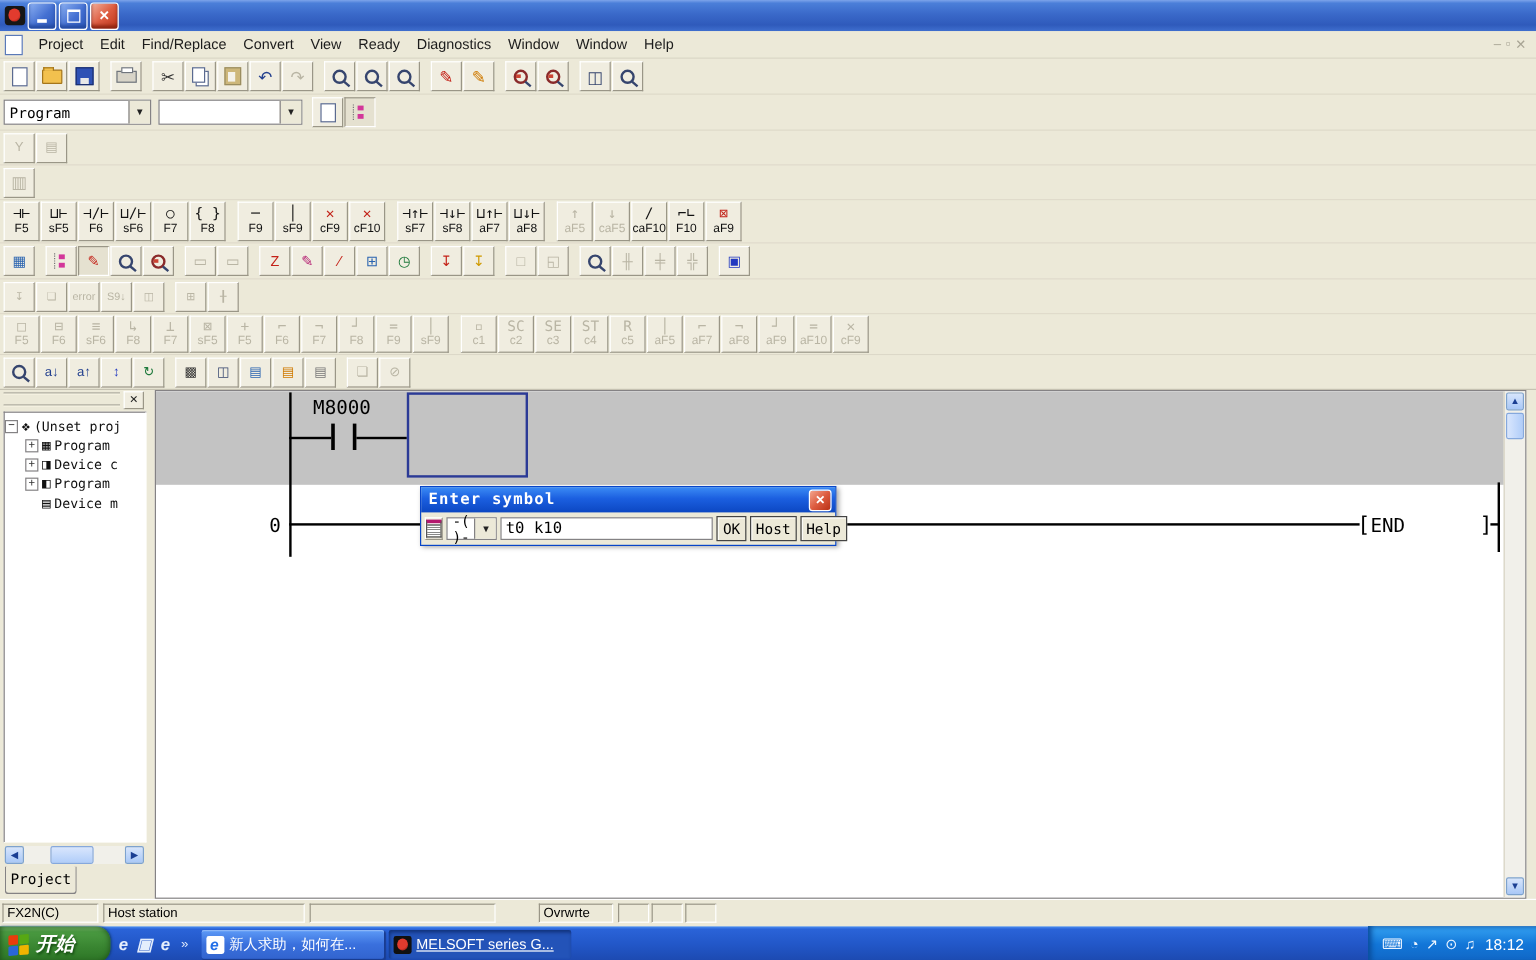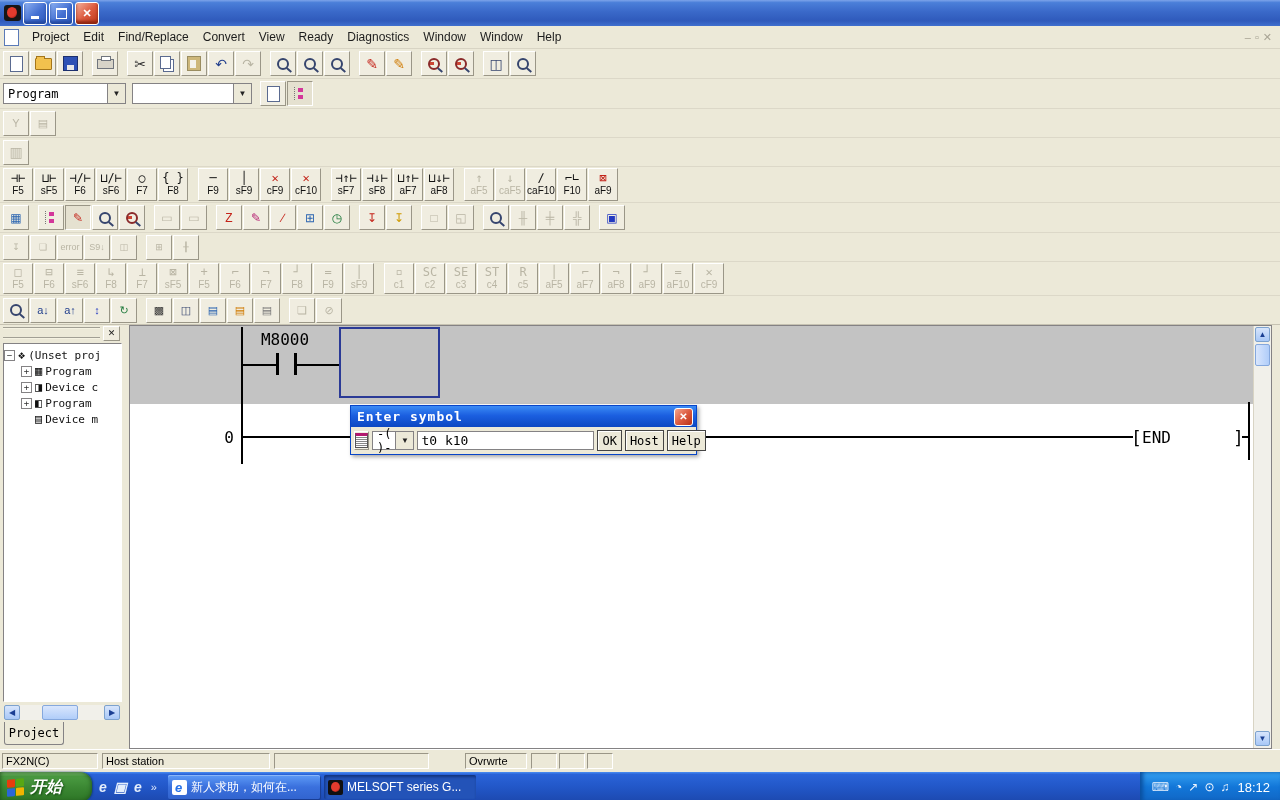--- a/index.html
+++ b/index.html
@@ -130,21 +130,21 @@
     color:#fff;font-weight:bold;font-style:italic;font-size:16px;text-shadow:1px 1px 2px #134a10;}
   .winlogo{width:17px;height:17px;display:grid;grid-template-columns:1fr 1fr;grid-template-rows:1fr 1fr;gap:1px;transform:skewY(-5deg);}
   .winlogo i{border-radius:1px;}
   .wl-r{background:#e83c0c;} .wl-g{background:#57a814;} .wl-b{background:#2a66d8;} .wl-y{background:#f0b400;}
   .quick{display:flex;align-items:center;gap:7px;padding:0 7px;}
   .qicon{font-weight:bold;font-style:italic;font-size:14px;color:#e4eefc;line-height:1;}
   .chev{color:#dfe9fb;font-size:11px;align-self:center;margin:0 2px;}
   .taskbtn{width:152px;height:24px;margin:3px 2px 0 2px;border-radius:2px;display:flex;align-items:center;gap:4px;padding:0 4px;box-sizing:border-box;
     background:linear-gradient(180deg,#5e9bf7 0%,#3a70dd 50%,#3264cf 100%);box-shadow:inset 0 1px 0 #8ab6f8,1px 1px 1px #1a3c90;
     color:#fff;font-size:12px;white-space:nowrap;overflow:hidden;}
-  .taskbtn.active{background:#2353b8;box-shadow:inset 1px 2px 3px #12337d;}
+  .taskbtn.active{background:#2353b8;box-shadow:inset 1px 2px 3px #12337d;text-decoration:underline;}
   .ticon{width:15px;height:15px;flex:0 0 auto;border-radius:2px;position:relative;}
   .k-ie .ticon{background:#fff;}
   .k-ie .ticon::after{content:"e";position:absolute;left:3px;top:0px;color:#2470e8;font:bold italic 13px "Liberation Sans",sans-serif;}
   .k-melsoft .ticon{background:#101010;}
   .k-melsoft .ticon::after{content:"";position:absolute;left:3px;top:2px;width:9px;height:10px;border-radius:50%;
     background:radial-gradient(circle at 40% 40%,#e23b2e 55%,#6d0c05 100%);}
   .tray{margin-left:auto;display:flex;align-items:center;gap:6px;padding:0 10px 0 12px;color:#fff;
     background:linear-gradient(180deg,#35a2f2 0%,#1276d8 50%,#1166c4 100%);box-shadow:inset 3px 0 4px #0a4f9e;}
   .trayicon{font-size:12px;line-height:1;color:#eef5ff;}
   .time{font-size:13px;margin-left:2px;}
@@ -694,21 +694,21 @@
 
     <div class="vsb">
       <span class="sbtn">▲</span>
       <span class="vthumb"></span>
       <span class="sbtn vsb-bottom" style="position:absolute;bottom:1px;left:0;">▼</span>
     </div>
   </div>
 </div>
 
 <div class="statusbar">
-  <span class="st-cell" style="width: 96px;">FX2N(C)</span>
+  <span class="st-cell" style="width: 80px;">FX2N(C)</span>
     <span class="st-cell" style="width: 168px; margin-left: 4px;">Host station</span>
     <span class="st-cell" style="width: 155px; margin-left: 4px;"></span>
     <span class="st-cell" style="width: 62px; margin-left: 36px;">Ovrwrte</span>
     <span class="st-cell" style="width: 26px; margin-left: 4px;"></span>
     <span class="st-cell" style="width: 26px; margin-left: 2px;"></span>
     <span class="st-cell" style="width: 26px; margin-left: 2px;"></span>
 </div>
 
 <div class="taskbar">
   <div class="startbtn">

